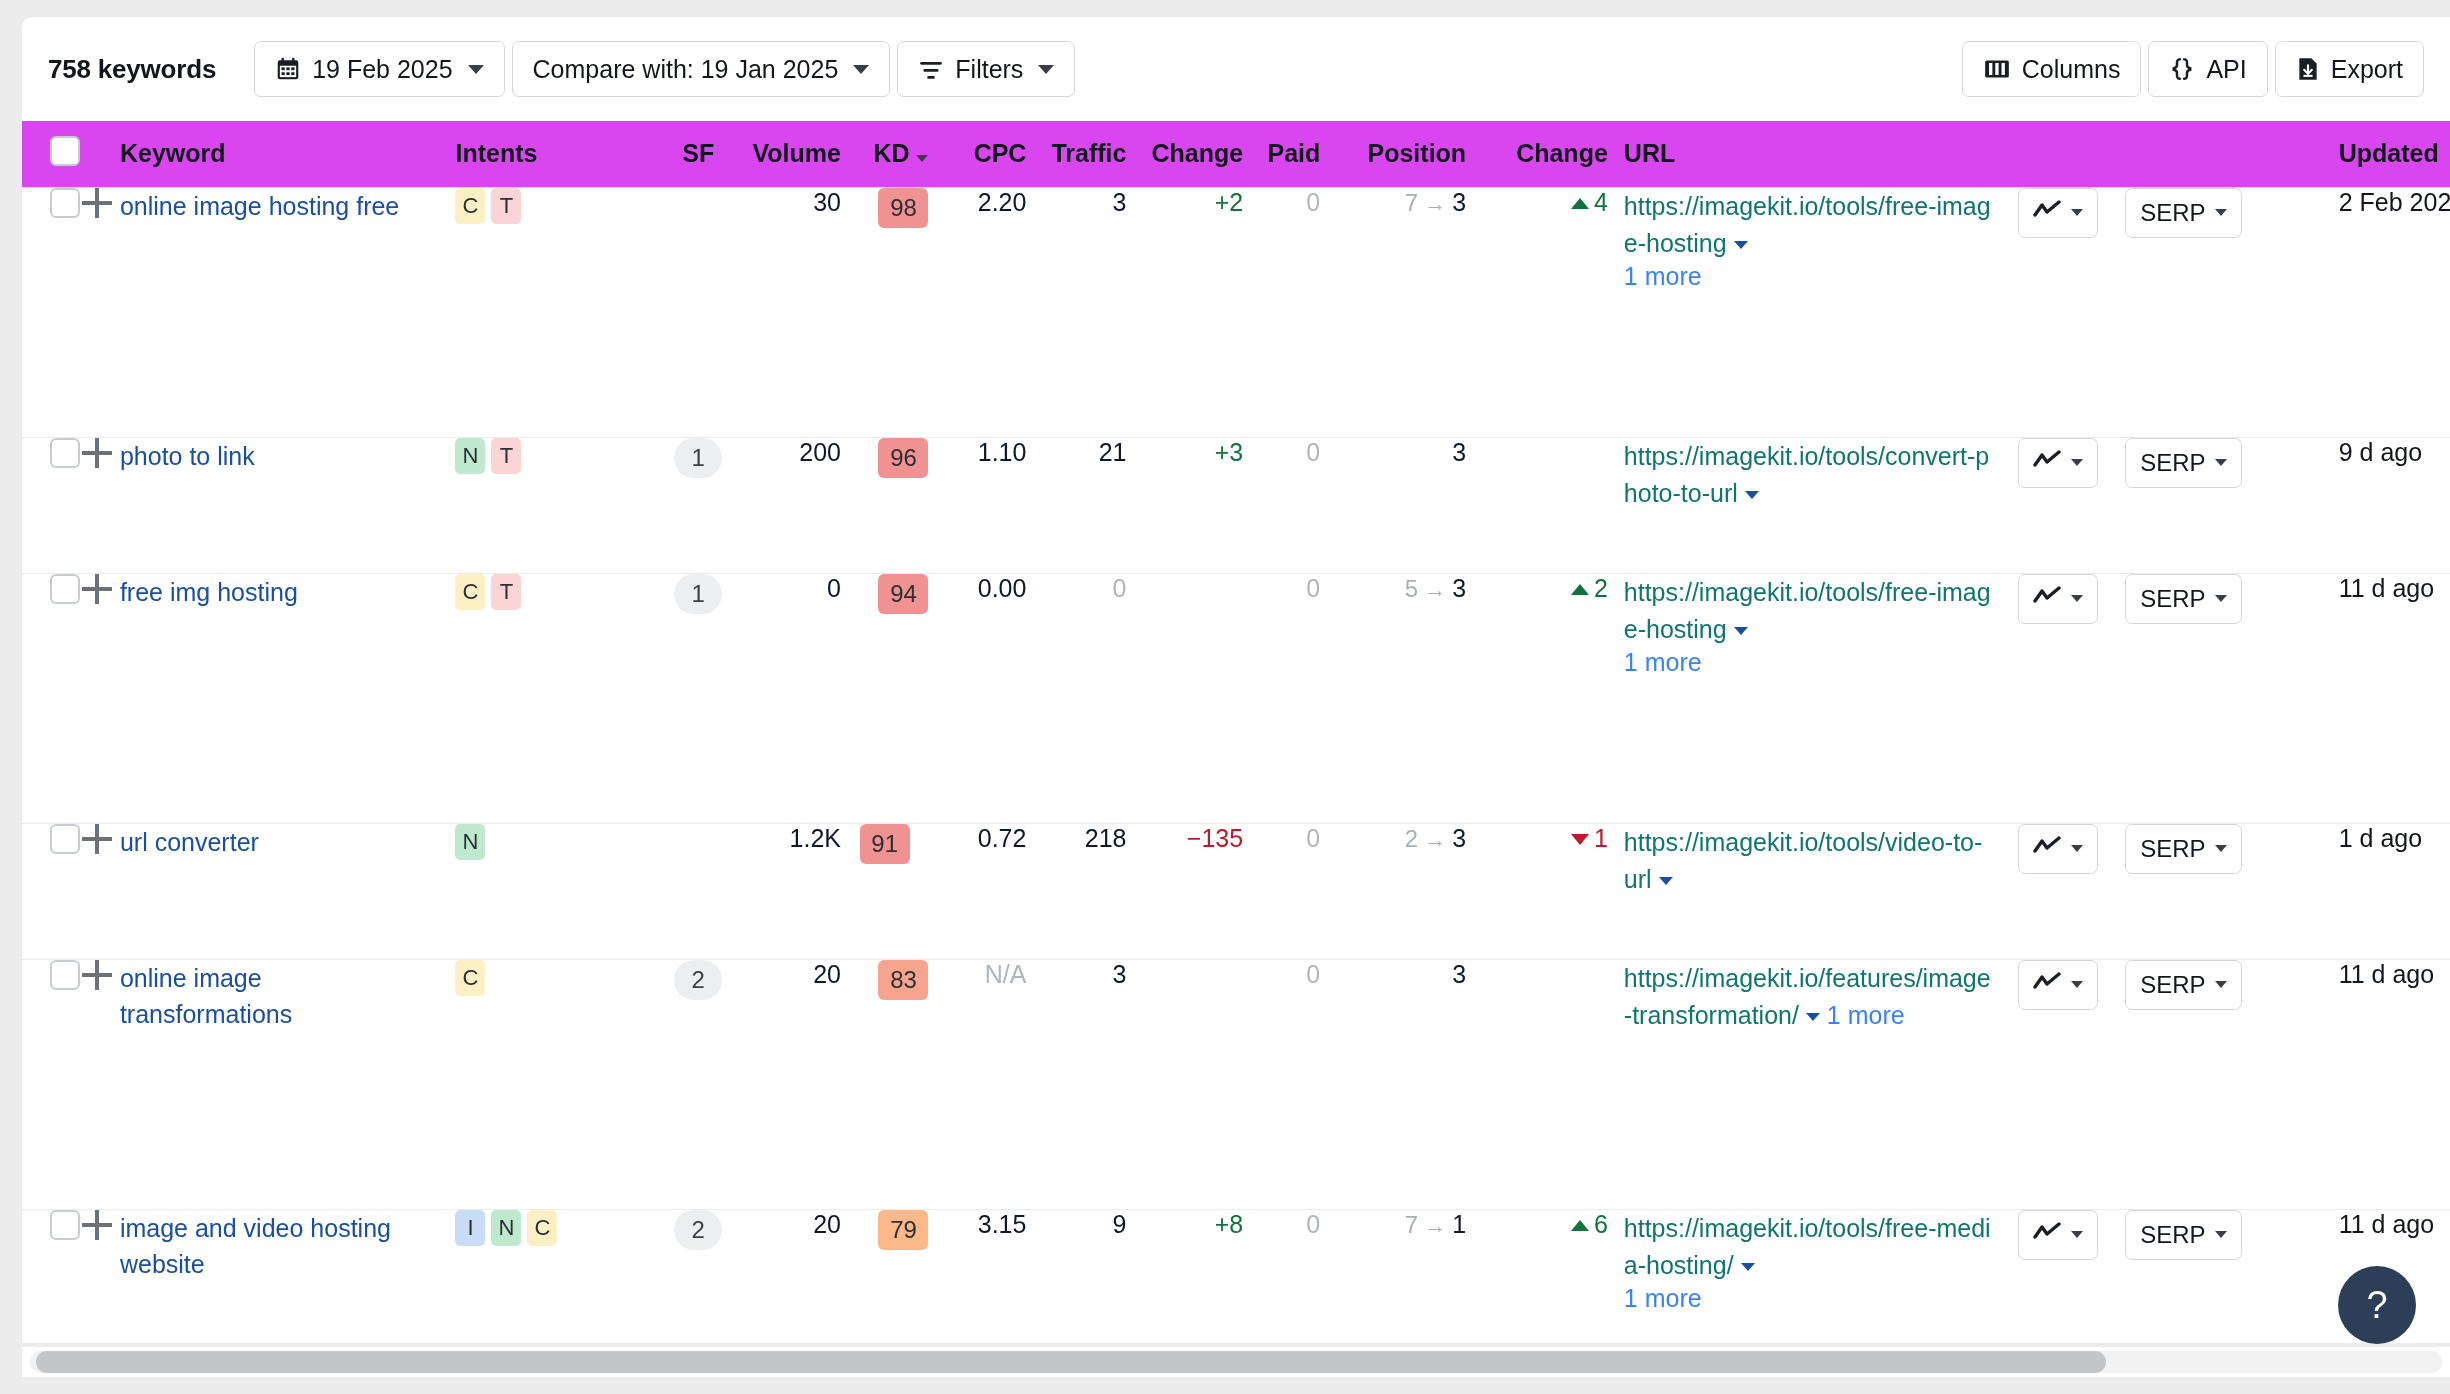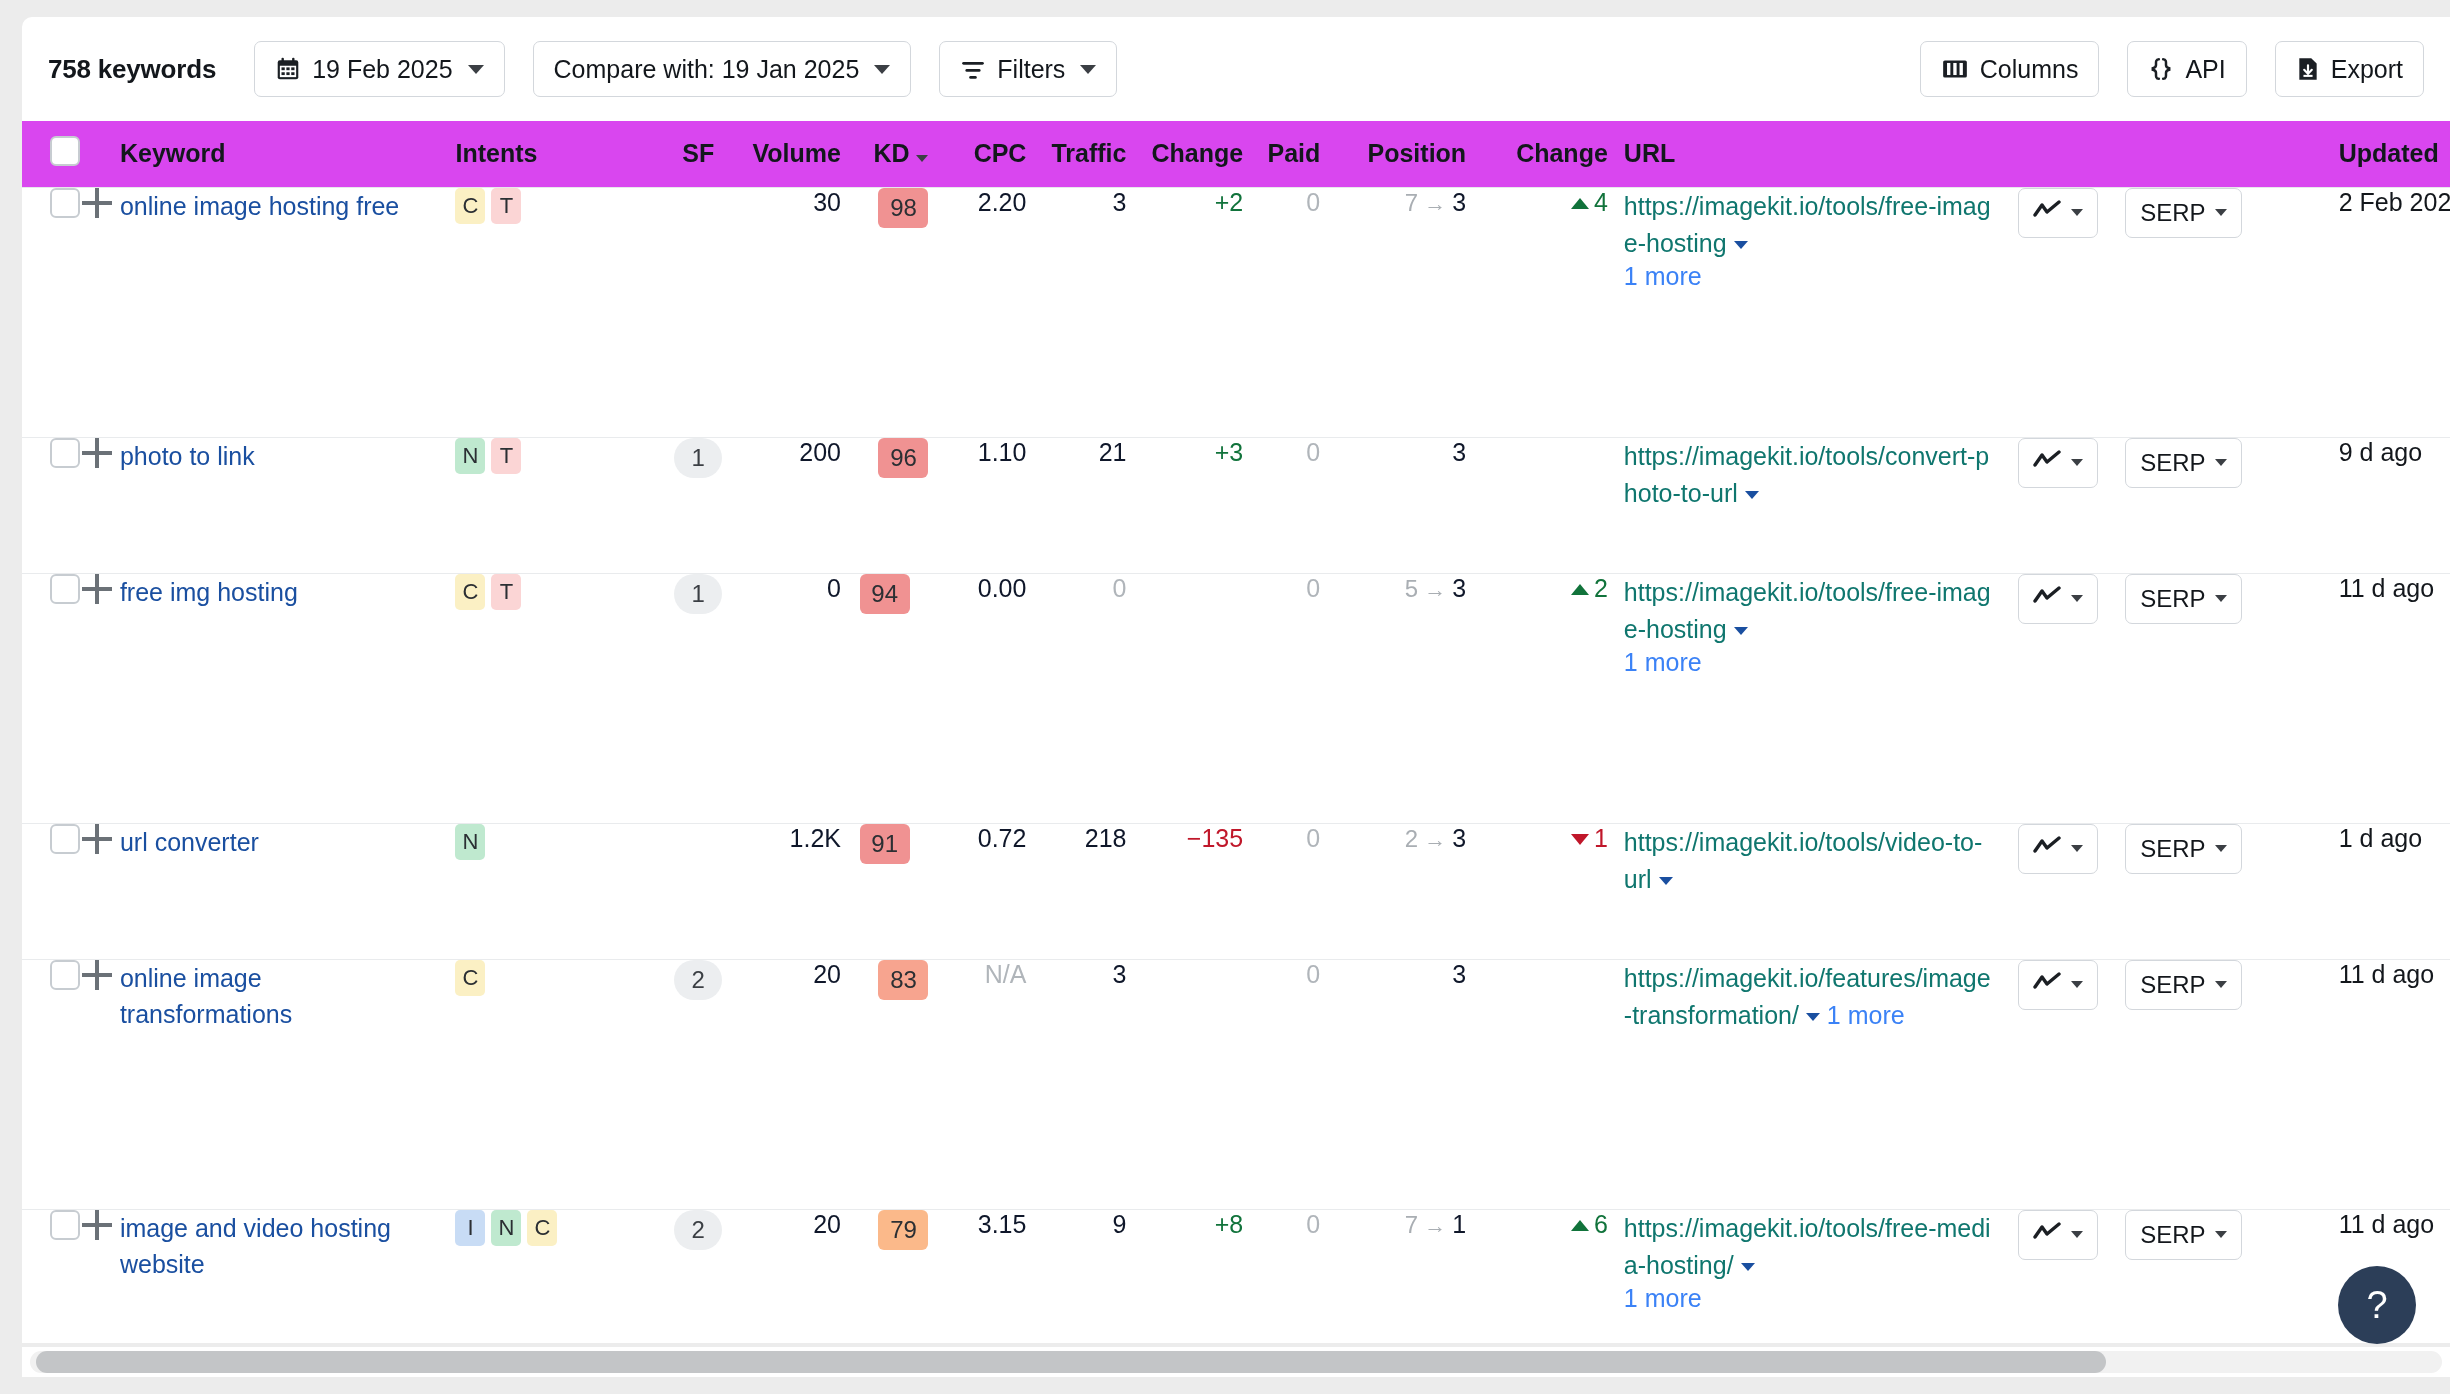--- a/index.html
+++ b/index.html
@@ -43,21 +43,21 @@
     padding: 0 20px;
     border: 1px solid #d3d7dc;
     border-radius: 7px;
     background: #fff;
     font-size: 25px;
     color: #13171c;
     white-space: nowrap;
     cursor: pointer;
     font-family: "Liberation Sans", sans-serif;
   }
-  .btn + .btn { margin-left: 28px; }
+  .btn + .btn { margin-left: 7px; }
   .caret {
     display: inline-block;
     width: 0; height: 0;
     border-left: 8px solid transparent;
     border-right: 8px solid transparent;
     border-top: 9px solid #3b3f44;
     margin-left: 4px;
   }
   .caret-sm {
     display: inline-block;
@@ -519,21 +519,21 @@
             <td>
               <div class="intents">
                 <span class="badge C">C</span>
                 <span class="badge T">T</span>
               </div>
             </td>
             <td class="th-c" style="text-align: center;"><span class="sfpill">1</span></td>
             <td class="pad-r" style="text-align: right;">
               <span class="num">0</span>
             </td>
-            <td style="text-align: center;"><span class="kd" style="background: rgb(240, 146, 146);">94</span></td>
+            <td style="text-align: right;"><span class="kd" style="background: rgb(240, 146, 146);">94</span></td>
             <td class="pad-r" style="text-align: right;">
               <span class="num ">0.00</span>
             </td>
             <td class="pad-r" style="text-align: right;">
               <span class="num muted">0</span>
             </td>
             <td class="pad-r" style="text-align: right;"></td>
             <td class="pad-r" style="text-align: right;">
               <span class="num muted">0</span>
             </td>

